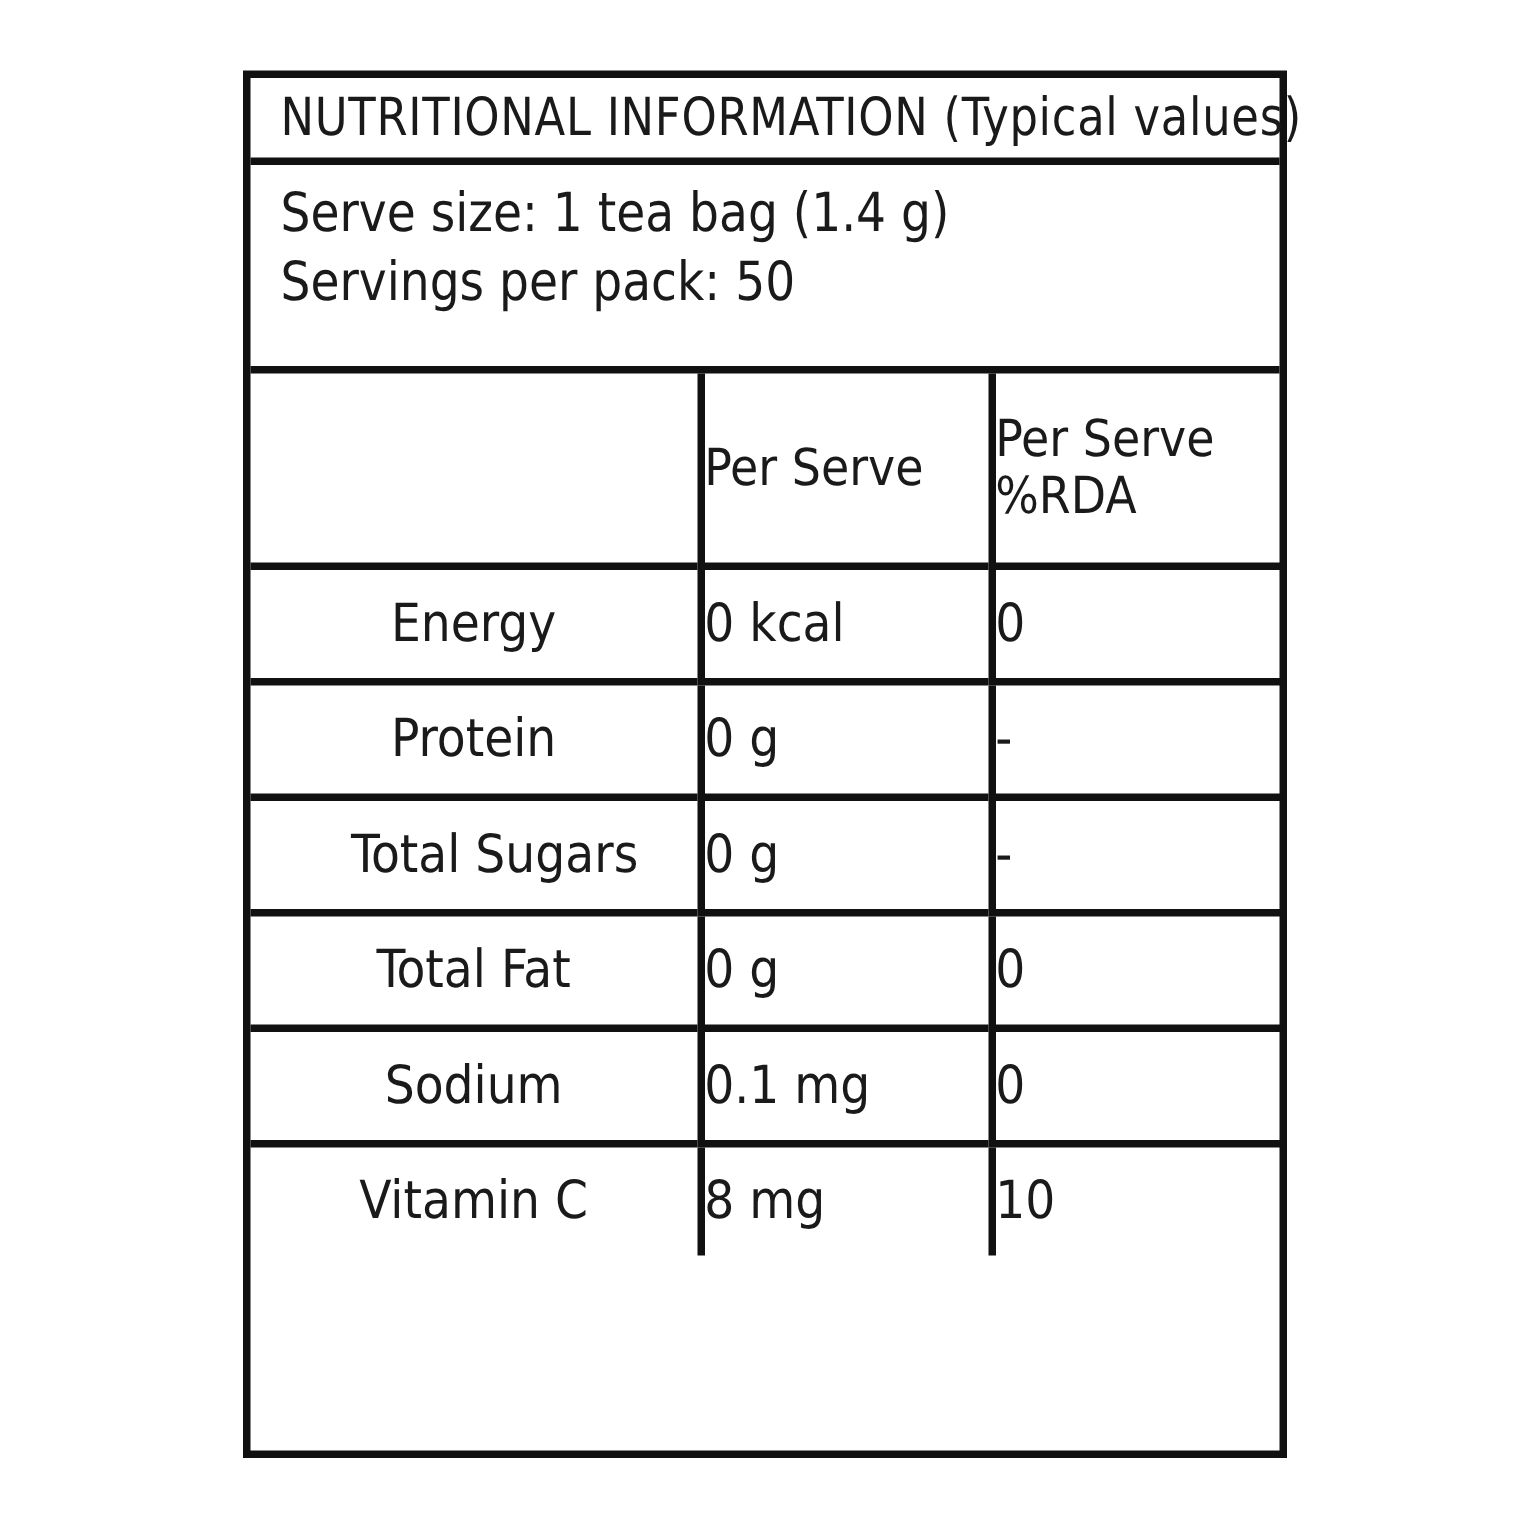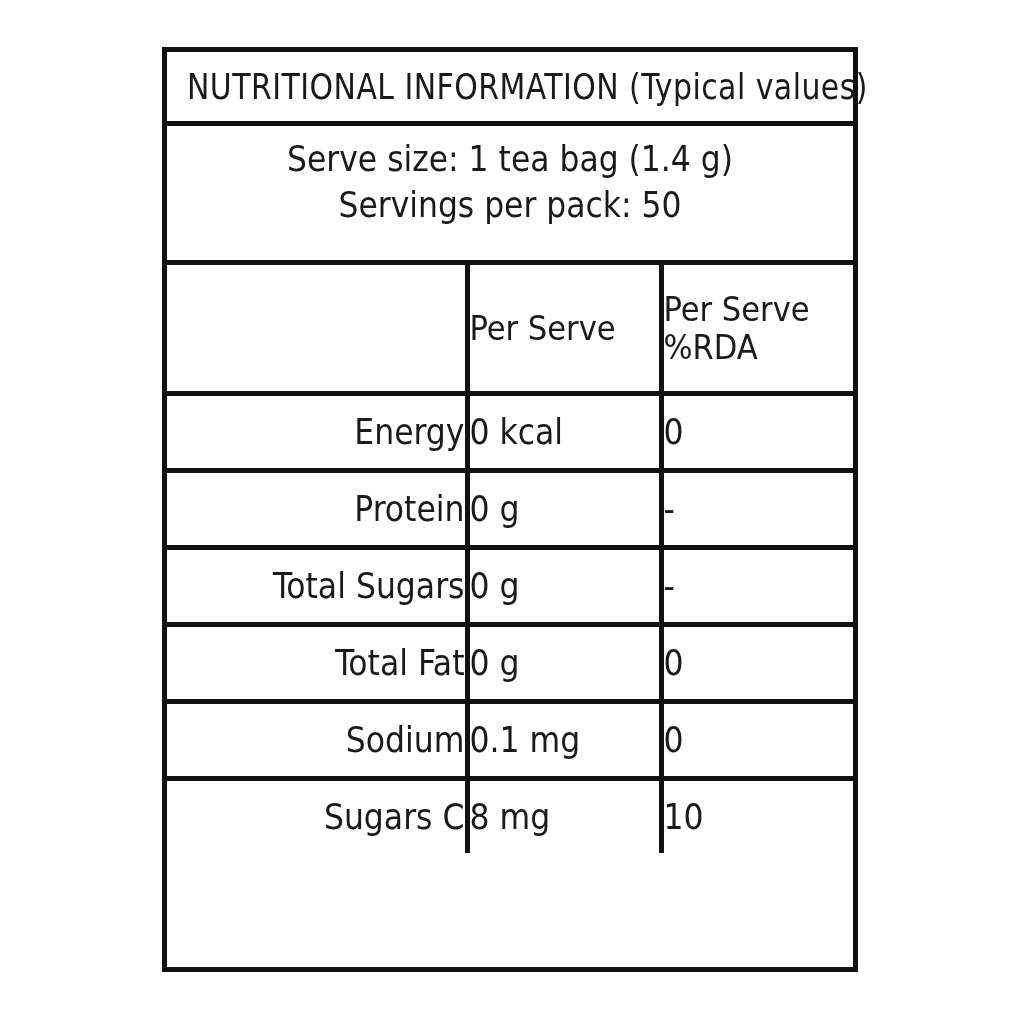--- a/index.html
+++ b/index.html
@@ -24,41 +24,40 @@
     position: absolute;
     left: 162px;
     top: 47px;
     width: 696px;
     height: 925px;
     border: 5px solid #111111;
     box-sizing: border-box;
     background: #ffffff;
   }
   .title-row {
-    height: 74px;
+    height: 58px;
     border-bottom: 5px solid #111111;
     display: flex;
     align-items: center;
     padding-left: 20px;
     box-sizing: border-box;
   }
   .title-text {
     font-size: 35px;
     letter-spacing: 0.5px;
     white-space: nowrap;
     font-stretch: condensed;
     transform: scaleX(0.95);
     transform-origin: left center;
   }
   .serve-block {
     height: 139px;
     border-bottom: 5px solid #111111;
     padding: 10px 0 0 20px;
     box-sizing: border-box;
-    text-align: center;
   }
   .serve-line {
     font-size: 36px;
     line-height: 1.28;
     white-space: nowrap;
     transform: scaleX(0.97);
     transform-origin: left center;
   }
   table.nutri {
     width: 100%;
@@ -91,21 +90,21 @@
     line-height: 1.12;
     padding: 0 6px;
   }
   .head-blank { height: 126px; }
   .row-cell {
     height: 72px;
     font-size: 35px;
   }
   .name-cell {
     padding-left: 18px;
-    text-align: right;
+    text-align: center;
     white-space: nowrap;
   }
   .name-cell.indent {
     padding-left: 28px;
   }
   .val-cell {
     text-align: left;
     white-space: nowrap;
   }
 </style>
@@ -160,21 +159,21 @@
           <td class="row-cell name-cell">Total Fat</td>
           <td class="row-cell val-cell">0 g</td>
           <td class="row-cell val-cell">0</td>
         </tr>
         <tr>
           <td class="row-cell name-cell">Sodium</td>
           <td class="row-cell val-cell">0.1 mg</td>
           <td class="row-cell val-cell">0</td>
         </tr>
         <tr>
-          <td class="row-cell name-cell">Sugars C</td>
+          <td class="row-cell name-cell">Vitamin C</td>
           <td class="row-cell val-cell">8 mg</td>
           <td class="row-cell val-cell">10</td>
         </tr>
       </tbody>
     </table>
 
   </div>
 </div>
 
 </body></html>

